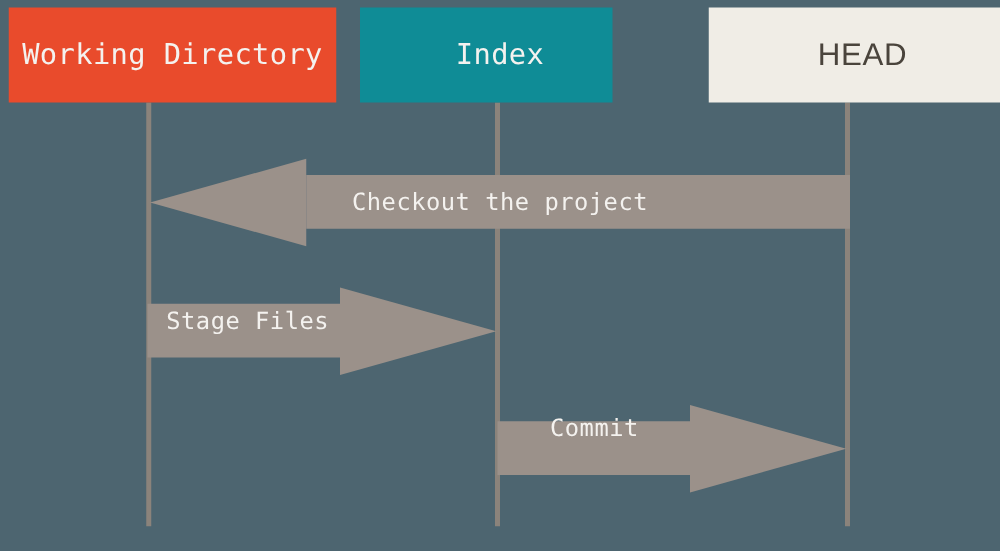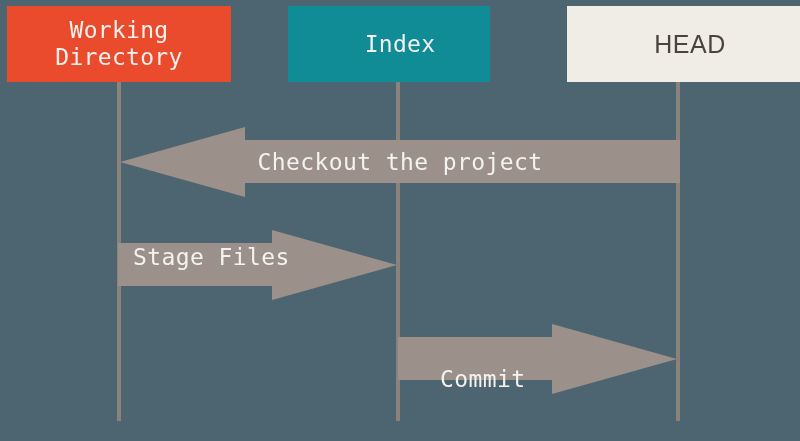--- a/index.html
+++ b/index.html
@@ -25,21 +25,21 @@
     align-items: center;
     justify-content: center;
     box-sizing: border-box;
   }
   .col-box .label {
     font-size: 23px;
     line-height: 27px;
     text-align: center;
     letter-spacing: 0.3px;
   }
-  .box-working { left: 7px;   width: 224px; background: var(--working_fill, #e94b2c); }
+  .box-working { left: 7px;   width: 262px; background: var(--working_fill, #e94b2c); }
   .box-index   { left: 288px; width: 202px; background: var(--index_fill, #0f8c96); }
   .box-head    { left: 567px; width: 246px; background: var(--head_fill, #f0ede6); }
   .box-working .label, .box-index .label { color: var(--light_text, #f4f2ef); }
   .box-index .label { transform: translateX(11px); }
   .box-head .label {
     color: var(--head_text, #4a443c);
     font-family: "Liberation Sans", sans-serif;
     font-size: 25px;
     letter-spacing: 0.5px;
   }
@@ -68,40 +68,40 @@
     height: 0;
     border-top: 35px solid transparent;
     border-bottom: 35px solid transparent;
   }
   .tri-left  { border-right: 125px solid var(--arrow_fill, #9b918a); }
   .tri-right { border-left: 125px solid var(--arrow_fill, #9b918a); }
 
   .arrow-label {
     position: absolute;
     color: var(--light_text, #f4f2ef);
-    font-size: 23px;
+    font-size: 19px;
     line-height: 30px;
     letter-spacing: 0.4px;
     white-space: nowrap;
   }
 
   
   .checkout-shaft { left: 245px; top: 140px; width: 435px; }
   .checkout-head  { left: 120px; top: 127px; }
   .checkout-label { left: 120px; top: 147px; width: 560px; text-align: center; }
 
   
   .stage-shaft { left: 118px; top: 243px; width: 154px; }
   .stage-head  { left: 272px; top: 230px; }
   .stage-label { left: 133px; top: 242px; }
 
   
   .commit-shaft { left: 398px; top: 337px; width: 154px; }
   .commit-head  { left: 552px; top: 324px; }
-  .commit-label { left: 440px; top: 364px; }
+  .commit-label { left: 440px; top: 328px; }
 </style>
 </head>
 <body style="--background: #4d6570; --working_fill: #e94b2c; --index_fill: #0f8c96; --head_fill: #f0ede6; --head_text: #4a443c; --light_text: #f4f2ef; --arrow_fill: #9b918a; --lifeline: #8b837b; background: rgb(77, 101, 112);">
 
 <div class="stage" style="--background: #4d6570; --working_fill: #e94b2c; --index_fill: #0f8c96; --head_fill: #f0ede6; --head_text: #4a443c; --light_text: #f4f2ef; --arrow_fill: #9b918a; --lifeline: #8b837b;">
 
   <div class="lifeline line-working"></div>
   <div class="lifeline line-index"></div>
   <div class="lifeline line-head"></div>
 

